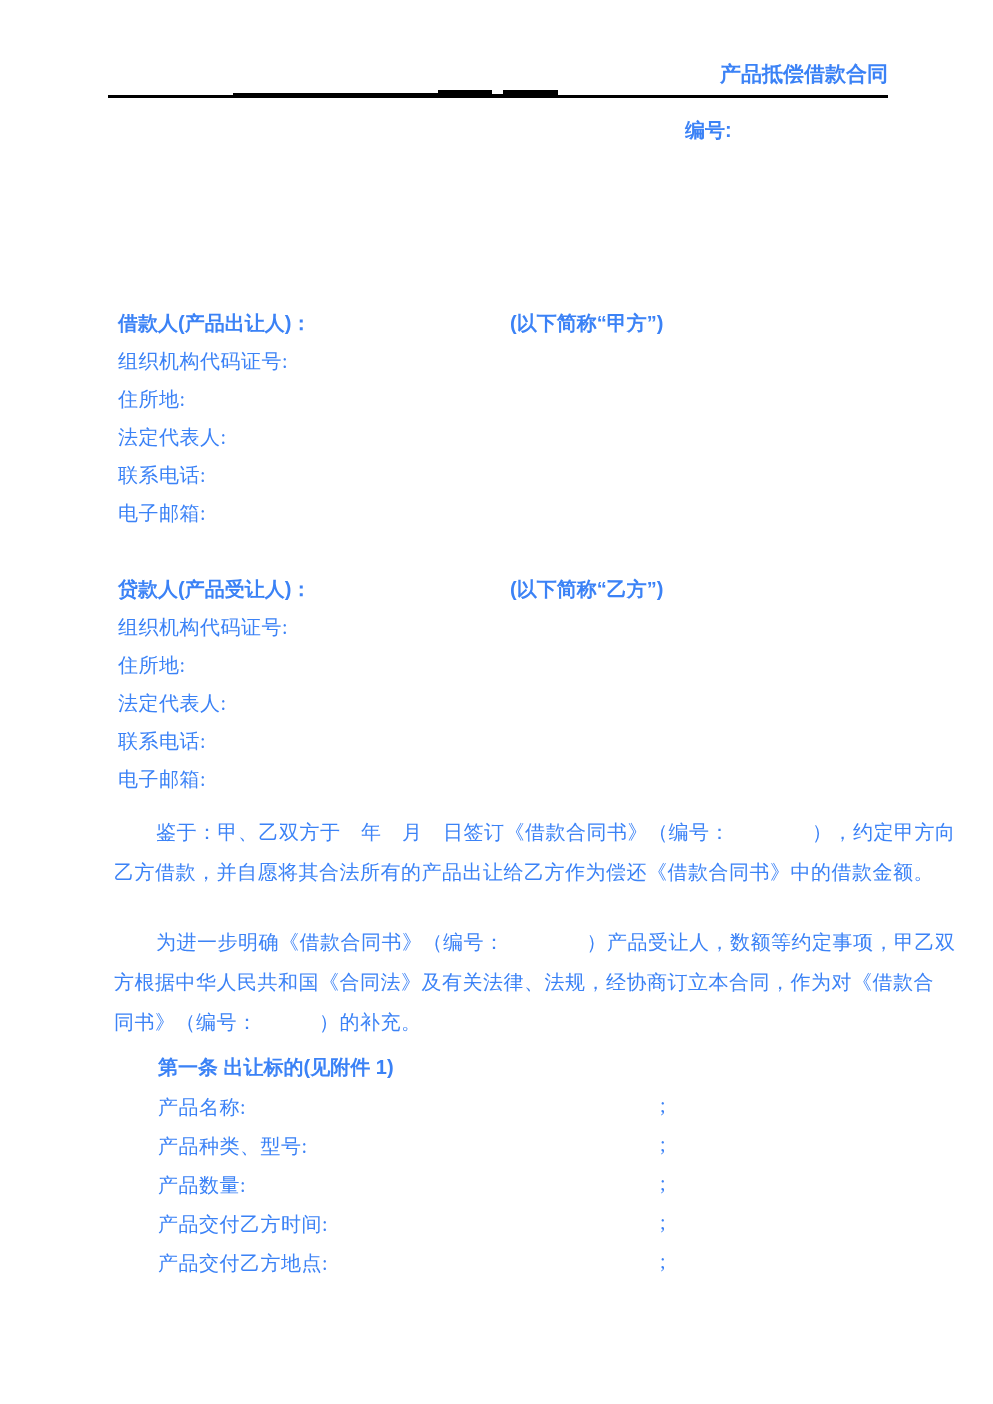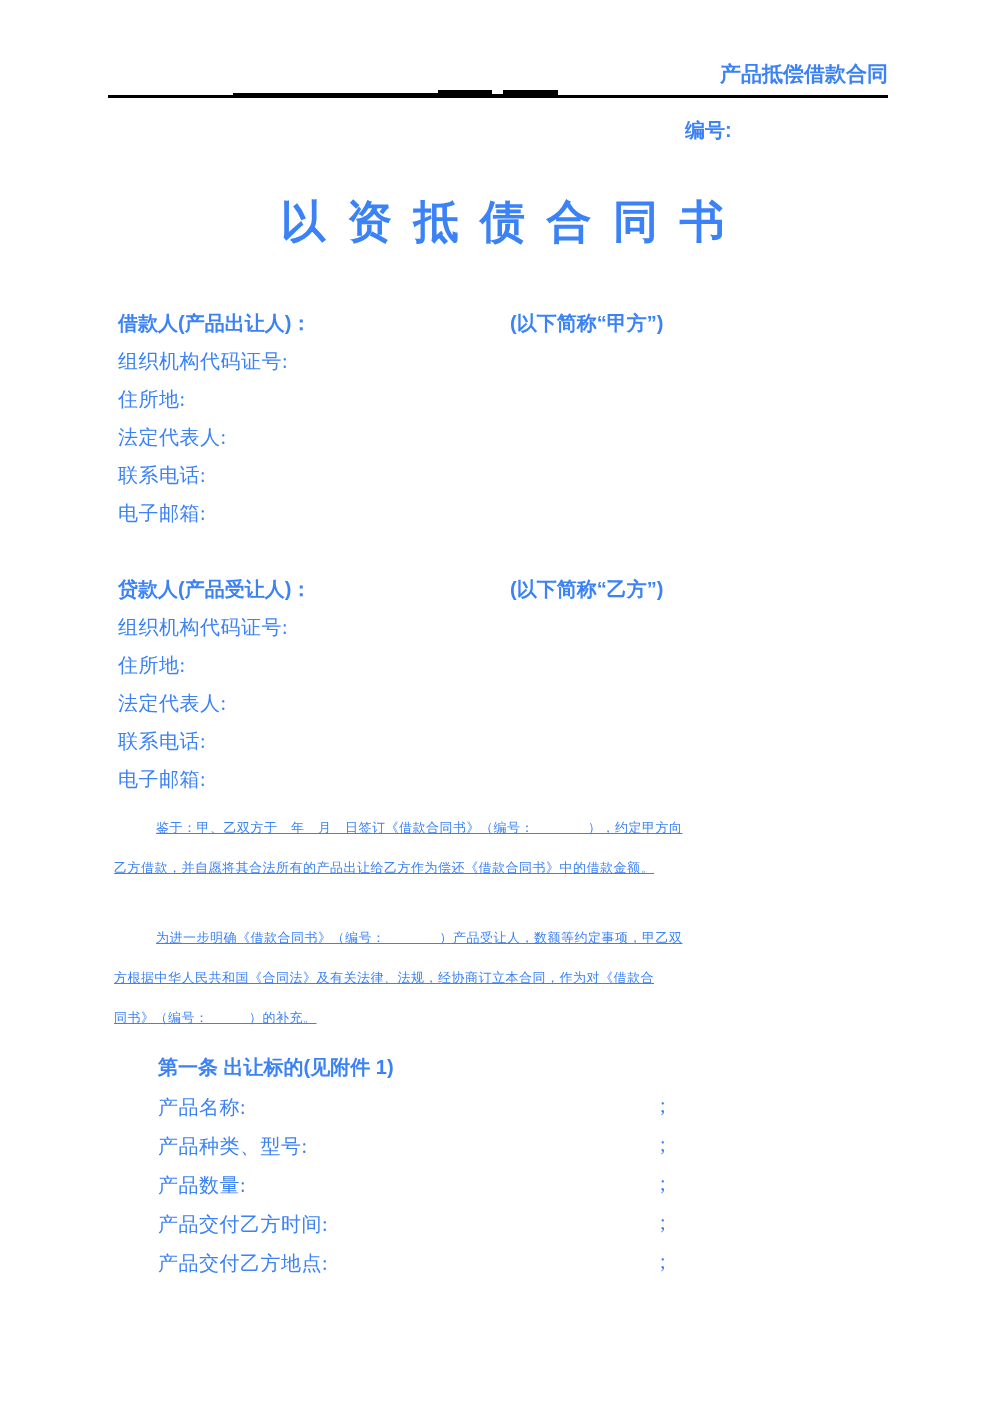--- a/index.html
+++ b/index.html
@@ -55,24 +55,23 @@
   .party-alias { position: absolute; left: 392px; top: 0; }
   .field {
     left: 118px;
     font-size: 20px;
     letter-spacing: 0.5px;
   }
   
   .pline {
     left: 114px;
     width: 800px;
-    font-size: 13px;
+    font-size: 20px;
     letter-spacing: 0.5px;
     white-space: nowrap;
-    text-decoration: underline;
   }
   .indent { padding-left: 42px; }
   
   .art-head {
     left: 158px;
     font-size: 20px;
   }
   .prod-row {
     left: 158px;
     width: 508px;
@@ -97,21 +96,20 @@
 <div class="page">
 
   <div class="abs hdr-title b">产品抵偿借款合同</div>
   <div class="abs rule-base"></div>
   <div class="abs rule-segA"></div>
   <div class="abs rule-segB"></div>
   <div class="abs rule-notch"></div>
 
   <div class="abs doc-num b">编号:</div>
 
-  <div class="abs doc-title b">以 资 抵 债 合 同 书</div>
 
   <div class="abs party-head" style="top:310px">
     <span class="b">借款人(产品出让人)：</span>
     <span class="party-alias b">(以下简称“甲方”)</span>
   </div>
   <div class="abs field" style="top:348px">组织机构代码证号:</div>
   <div class="abs field" style="top:386px">住所地:</div>
   <div class="abs field" style="top:424px">法定代表人:</div>
   <div class="abs field" style="top:462px">联系电话:</div>
   <div class="abs field" style="top:500px">电子邮箱:</div>

